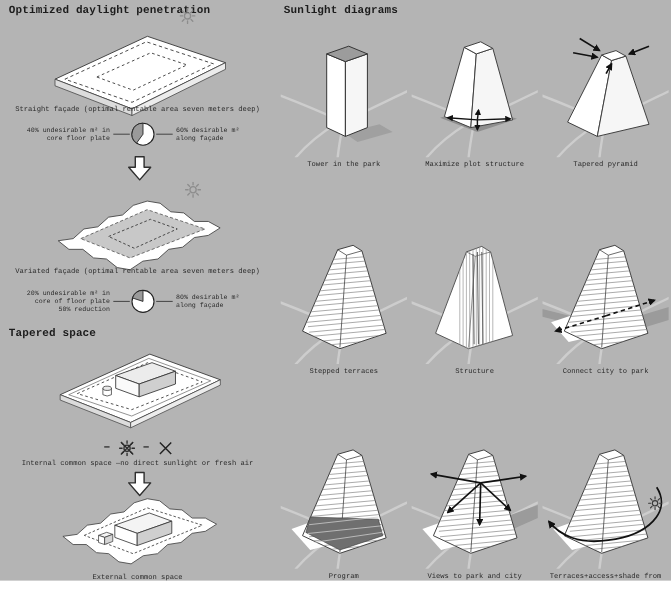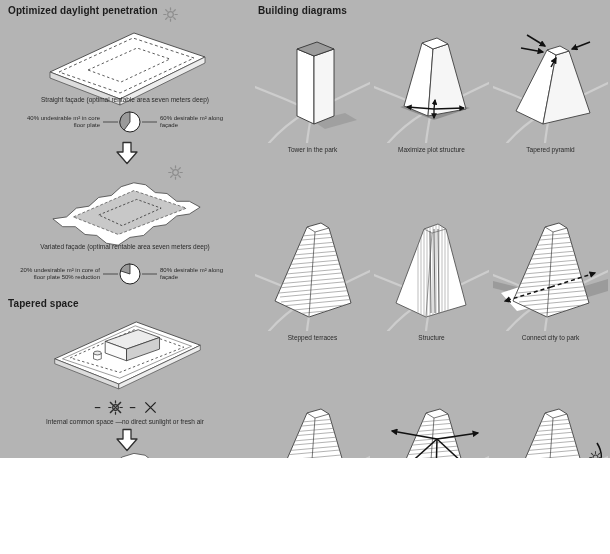--- a/index.html
+++ b/index.html
@@ -1,17 +1,17 @@
 <!DOCTYPE html>
 <html><head>
 <meta charset="utf-8">
 <style>
   html,body{margin:0;padding:0;}
-  .canvas{position:relative;width:610px;height:458px;background:#b4b4b4;overflow:hidden;
-          font-family:Liberation Sans, sans-serif;color:#222;}
+  .canvas{position:relative;width:610px;height:528px;background:#b4b4b4;overflow:hidden;
+          font-family:Liberation Mono, monospace;color:#222;}
   .sec-title{position:absolute;font-size:10px;font-weight:700;color:#1c1c1c;letter-spacing:.1px;}
   .cap{position:absolute;font-size:6.5px;color:#2a2a2a;text-align:center;width:230px;left:10px;}
   .pierow{position:absolute;left:18px;width:216px;display:flex;align-items:center;justify-content:center;}
   .pielab{font-size:6px;color:#2a2a2a;line-height:1.25;}
   .pl{width:80px;text-align:right;}
   .pr{width:72px;text-align:left;}
   .pie{width:56px;height:30px;flex:0 0 auto;margin:0 2px;}
   .sun{position:absolute;width:15px;height:15px;color:#8d8d8d;}
   .slab{position:absolute;}
   .darrow{position:absolute;width:22px;height:24px;}
@@ -172,21 +172,21 @@
       <path d="M44,44 L52,41 L58,43 L50,46 Z" fill="#f4f4f4" stroke="#333" stroke-width="0.7"></path>
       <path d="M44,44 L50,46 L50,53 L44,51 Z" fill="#ffffff" stroke="#333" stroke-width="0.7"></path>
       <path d="M50,46 L58,43 L58,50 L50,53 Z" fill="#d6d6d6" stroke="#333" stroke-width="0.7"></path>
     </g>
   </svg>
   <div class="cap cap4">
     <div>External common space</div>
     <div>Sunlight and fresh air</div>
   </div>
 
-  <div class="sec-title rtitle">Building diagrams</div>
+  <div class="sec-title rtitle">Sunlight diagrams</div>
 
   <div class="row r1">
     <div class="cell">
       <svg viewBox="0 0 115 120">
         <use href="#roads"></use>
         <path d="M58,98 L90,90 L102,97 L70,106 Z" fill="#a0a0a0"></path>
         <path d="M42,26 L59,33 L59,101 L42,93 Z" fill="#ffffff" stroke="#333" stroke-width="0.9"></path>
         <path d="M59,33 L79,26 L79,93 L59,101 Z" fill="#f6f6f6" stroke="#333" stroke-width="0.9"></path>
         <path d="M42,26 L62,19 L79,26 L59,33 Z" fill="#9c9c9c" stroke="#333" stroke-width="0.9"></path>
       </svg>

